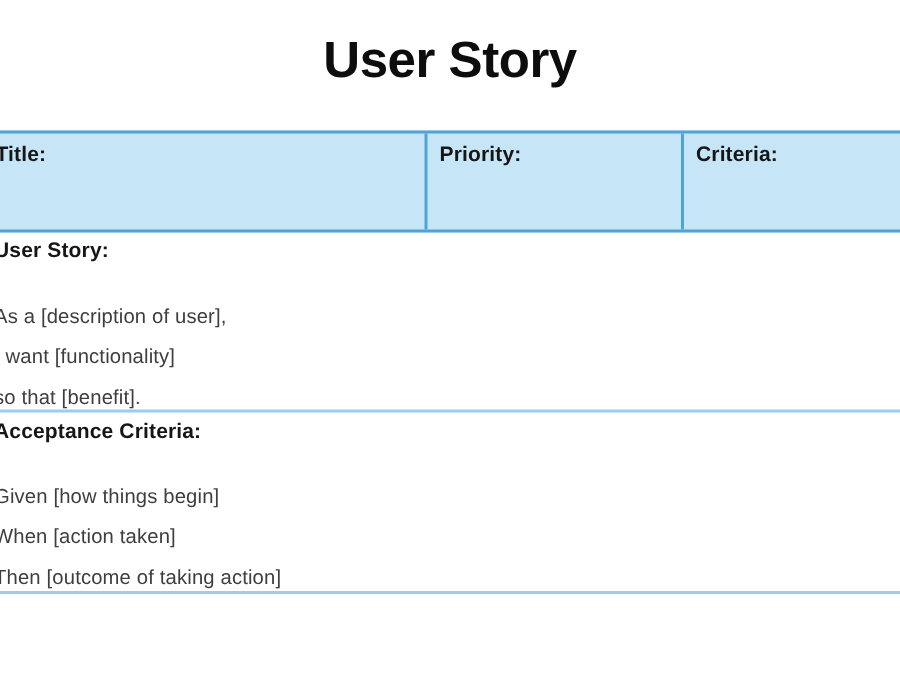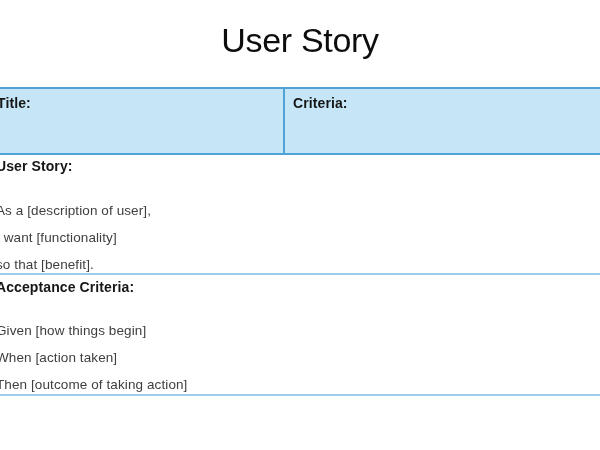--- a/index.html
+++ b/index.html
@@ -17,21 +17,21 @@
   }
   .doc-title {
     position: absolute;
     top: 20px;
     left: 0;
     width: 600px;
     margin: 0;
     text-align: center;
     font-size: 34px;
     line-height: 40px;
-    font-weight: 400;
+    font-weight: 700;
     letter-spacing: -0.3px;
     color: #0d0d0d;
   }
   .header-row {
     position: absolute;
     top: 87px;
     left: -11px;
     width: 622px;
     height: 68px;
     box-sizing: border-box;
@@ -89,20 +89,23 @@
 <body>
 
 <div class="screen">
 
   <h1 class="doc-title">User Story</h1>
 
   <div class="header-row">
     <div class="cell cell-title">
       <span class="cell-label">Title:</span>
     </div>
+    <div class="cell cell-priority">
+      <span class="cell-label">Priority:</span>
+    </div>
     <div class="cell cell-estimate">
       <span class="cell-label">Criteria:</span>
     </div>
   </div>
 
   <div class="section section-user-story">
     <div class="section-heading">User Story:</div>
     <div class="section-lines">
       <div class="line">As a [description of user],</div>
       <div class="line">I want [functionality]</div>

